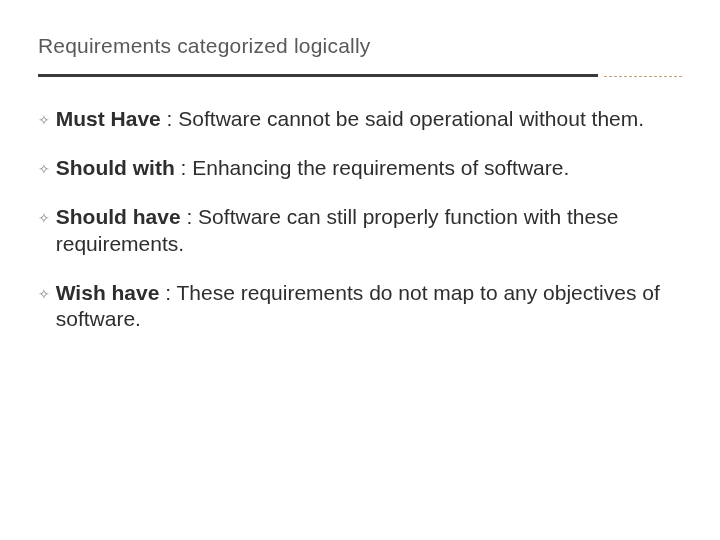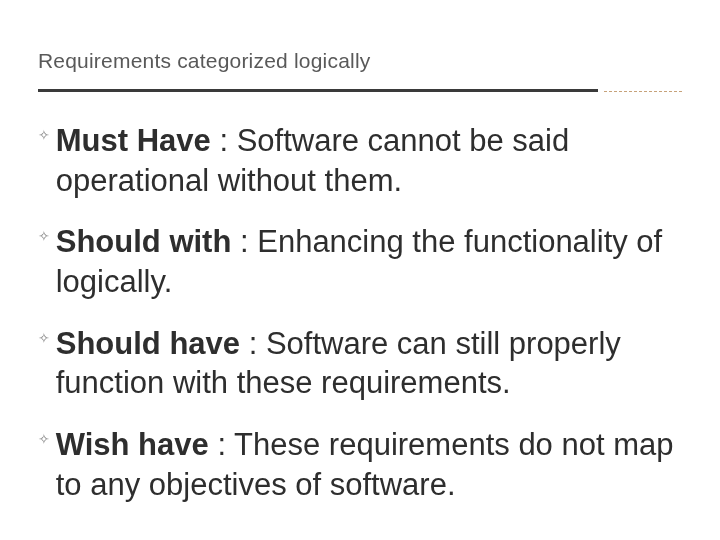--- a/index.html
+++ b/index.html
@@ -1,20 +1,20 @@
 <!DOCTYPE html>
 <html><head>
 <meta charset="utf-8">
 <style>
   * { margin: 0; padding: 0; box-sizing: border-box; }
   html, body { width: 720px; height: 540px; background: #fff; font-family: Arial, Helvetica, sans-serif; }
   .slide {
     width: 720px;
     height: 540px;
-    padding: 49px 38px 30px 38px;
+    padding: 34px 38px 30px 38px;
     position: relative;
     border-radius: 17px;
   }
   .title {
     font-size: 21px;
     color: #595959;
     font-weight: 400;
     margin-bottom: 16px;
     letter-spacing: 0.2px;
   }
@@ -48,21 +48,21 @@
   }
   .bullet {
     flex: 0 0 auto;
     font-size: 14px;
     color: #8a8a8a;
     margin-right: 6px;
     margin-top: 6px;
   }
   .text {
     flex: 1 1 auto;
-    font-size: 31px;
+    font-size: 21px;
     color: #2e2e2e;
   }
   .text .label { font-weight: 700; }
   .text .sep { font-weight: 400; }
   .text .desc { font-weight: 400; }
 </style>
 </head>
 <body>
 
 <div class="slide">
@@ -76,21 +76,21 @@
     <div class="item">
       <span class="bullet">✧</span>
       <span class="text">
         <span class="label">Must Have</span><span class="sep"> : </span><span class="desc">Software cannot be said operational without them.</span>
       </span>
     </div>
 
     <div class="item">
       <span class="bullet">✧</span>
       <span class="text">
-        <span class="label">Should with</span><span class="sep"> : </span><span class="desc">Enhancing the functionality of logically.</span>
+        <span class="label">Should with</span><span class="sep"> : </span><span class="desc">Enhancing the requirements of software.</span>
       </span>
     </div>
 
     <div class="item">
       <span class="bullet">✧</span>
       <span class="text">
         <span class="label">Should have</span><span class="sep"> : </span><span class="desc">Software can still properly function with these requirements.</span>
       </span>
     </div>
 

